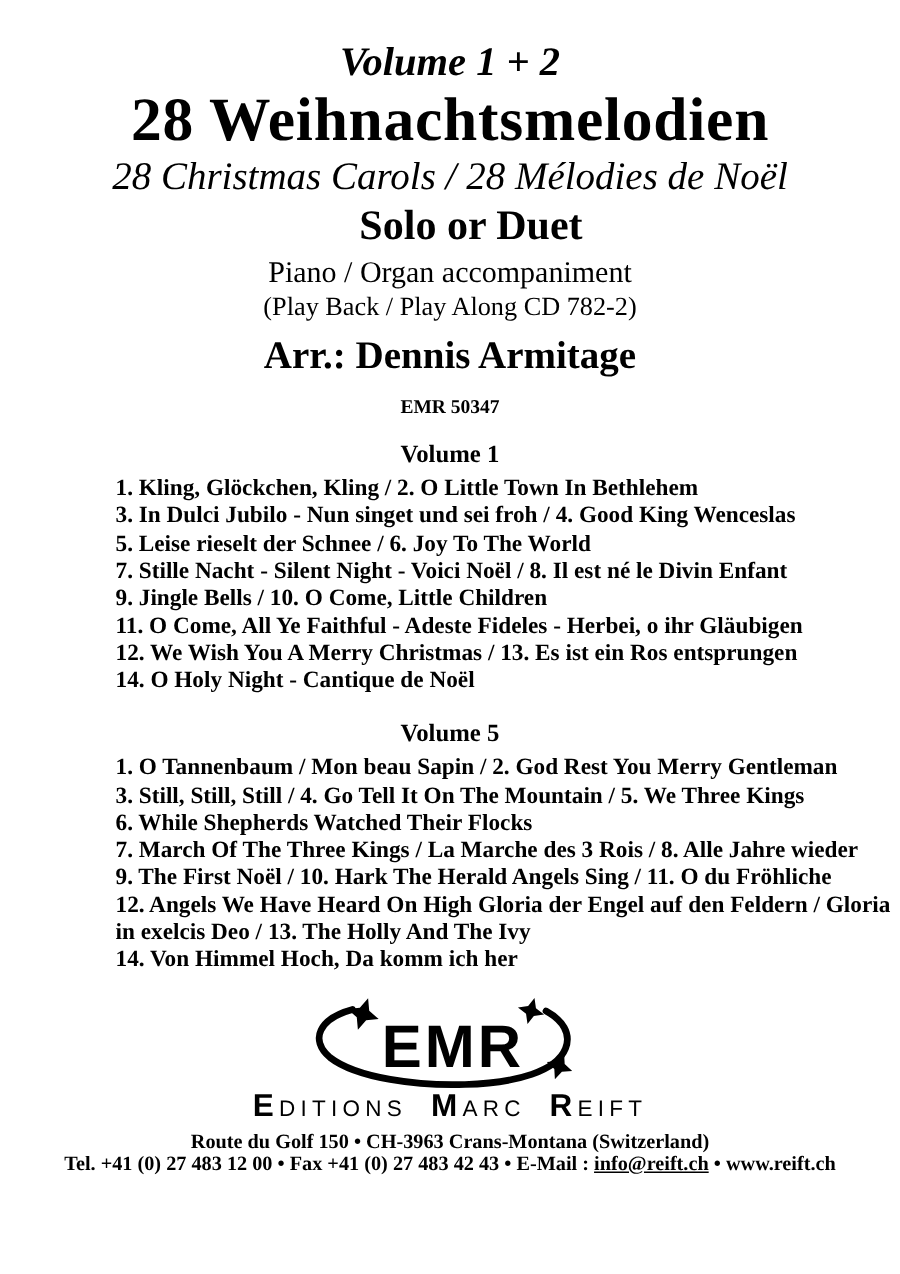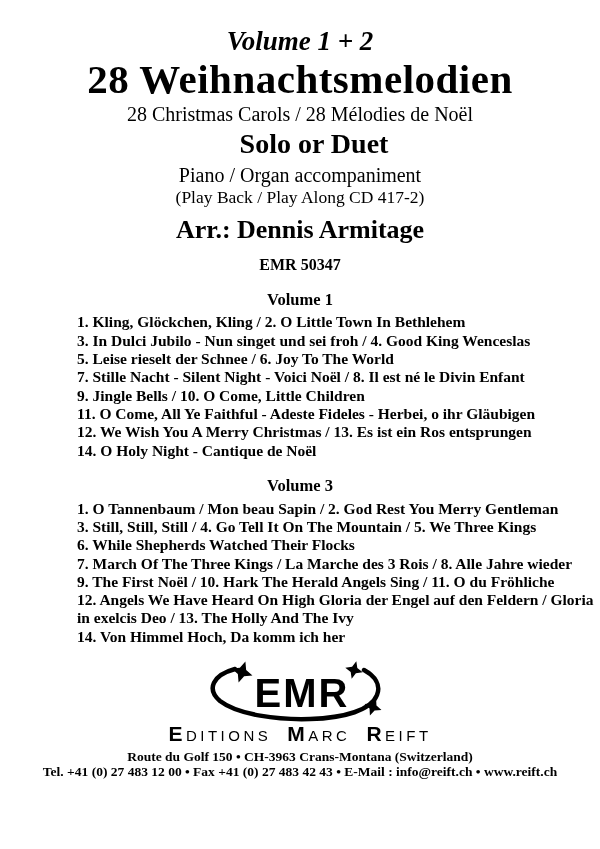--- a/index.html
+++ b/index.html
@@ -8,27 +8,27 @@
     background:#ffffff;color:#000000;
     font-family:"Liberation Serif", serif;
     overflow:hidden;
     -webkit-font-smoothing:antialiased;
   }
   .cover{width:600px;height:597px;position:relative;padding-top:26px;box-sizing:border-box;}
   .ctr{text-align:center;}
 
   .volume-line{font-size:27px;font-weight:bold;font-style:italic;line-height:1.15;}
   .page-title{font-size:41px;font-weight:bold;line-height:1.1;letter-spacing:0.5px;}
-  .subtitle{font-size:20px;line-height:1.2;}
+  .subtitle{font-size:26px;font-style:italic;line-height:1.2;}
   .instrument{font-size:34px;font-weight:bold;line-height:1.2;margin-top:6px;}
   .format{font-size:28px;font-weight:bold;line-height:1.25;margin-left:28px;}
   .accomp{font-size:20px;line-height:1.15;margin-top:3px;}
   .cdinfo{font-size:17.5px;line-height:1.15;}
   .arranger{font-size:26px;font-weight:bold;line-height:1.2;margin-top:7px;}
-  .catalog{font-size:16px;font-weight:bold;line-height:1.2;margin-top:10px;}
+  .catalog{font-size:13px;font-weight:bold;line-height:1.2;margin-top:10px;}
 
   .vol-heading{font-size:16.5px;font-weight:bold;line-height:1.2;}
   .vol1-heading{margin-top:15px;}
   .vol2-heading{margin-top:16px;}
   .song-list{margin-top:4px;padding-left:77px;text-align:left;}
   .song-line{font-size:15.5px;line-height:18.3px;white-space:nowrap;font-weight:bold;}
 
   .logo-wrap{margin-top:14px;text-align:center;}
   .logo-svg{display:block;margin:0 auto;}
 
@@ -36,49 +36,49 @@
     font-family:Liberation Sans, sans-serif;
     letter-spacing:3.5px;
     margin-top:1px;
     line-height:1;
   }
   .publisher-name .word{white-space:nowrap;margin:0 4px;}
   .publisher-name .initial{font-size:21px;font-weight:bold;}
   .publisher-name .rest{font-size:15px;font-weight:400;}
 
   .footer{margin-top:5px;font-weight:bold;font-size:13.5px;line-height:15px;}
-  .footer .email{}
+  .footer .email{text-decoration:underline;}
 </style>
 </head>
 <body>
 
 <div class="cover">
 
   <div class="ctr volume-line">Volume 1 + 2</div>
   <div class="ctr page-title">28 Weihnachtsmelodien</div>
   <div class="ctr subtitle">28 Christmas Carols / 28 Mélodies de Noël</div>
   <div class="ctr format">Solo or Duet</div>
   <div class="ctr accomp">Piano / Organ accompaniment</div>
-  <div class="ctr cdinfo">(Play Back / Play Along CD 417-2)</div>
+  <div class="ctr cdinfo">(Play Back / Play Along CD 782-2)</div>
   <div class="ctr arranger">Arr.: Dennis Armitage</div>
   <div class="ctr catalog">EMR 50347</div>
 
   <div class="ctr vol-heading vol1-heading">Volume 1</div>
   <div class="song-list">
     <div class="song-line">1. Kling, Glöckchen, Kling / 2. O Little Town In Bethlehem</div>
     <div class="song-line">3. In Dulci Jubilo - Nun singet und sei froh / 4. Good King Wenceslas</div>
     <div class="song-line">5. Leise rieselt der Schnee / 6. Joy To The World</div>
     <div class="song-line">7. Stille Nacht - Silent Night - Voici Noël / 8. Il est né le Divin Enfant</div>
     <div class="song-line">9. Jingle Bells / 10. O Come, Little Children</div>
     <div class="song-line">11. O Come, All Ye Faithful - Adeste Fideles - Herbei, o ihr Gläubigen</div>
     <div class="song-line">12. We Wish You A Merry Christmas / 13. Es ist ein Ros entsprungen</div>
     <div class="song-line">14. O Holy Night - Cantique de Noël</div>
   </div>
 
-  <div class="ctr vol-heading vol2-heading">Volume 3</div>
+  <div class="ctr vol-heading vol2-heading">Volume 5</div>
   <div class="song-list">
     <div class="song-line">1. O Tannenbaum / Mon beau Sapin / 2. God Rest You Merry Gentleman</div>
     <div class="song-line">3. Still, Still, Still / 4. Go Tell It On The Mountain / 5. We Three Kings</div>
     <div class="song-line">6. While Shepherds Watched Their Flocks</div>
     <div class="song-line">7. March Of The Three Kings / La Marche des 3 Rois / 8. Alle Jahre wieder</div>
     <div class="song-line">9. The First Noël / 10. Hark The Herald Angels Sing / 11. O du Fröhliche</div>
     <div class="song-line">12. Angels We Have Heard On High Gloria der Engel auf den Feldern / Gloria</div>
     <div class="song-line">in exelcis Deo / 13. The Holly And The Ivy</div>
     <div class="song-line">14. Von Himmel Hoch, Da komm ich her</div>
   </div>

